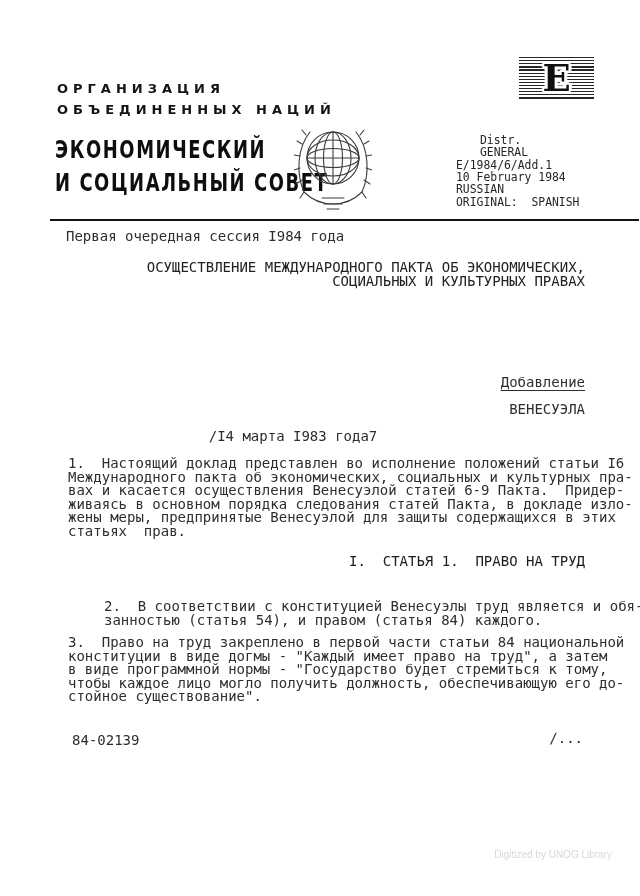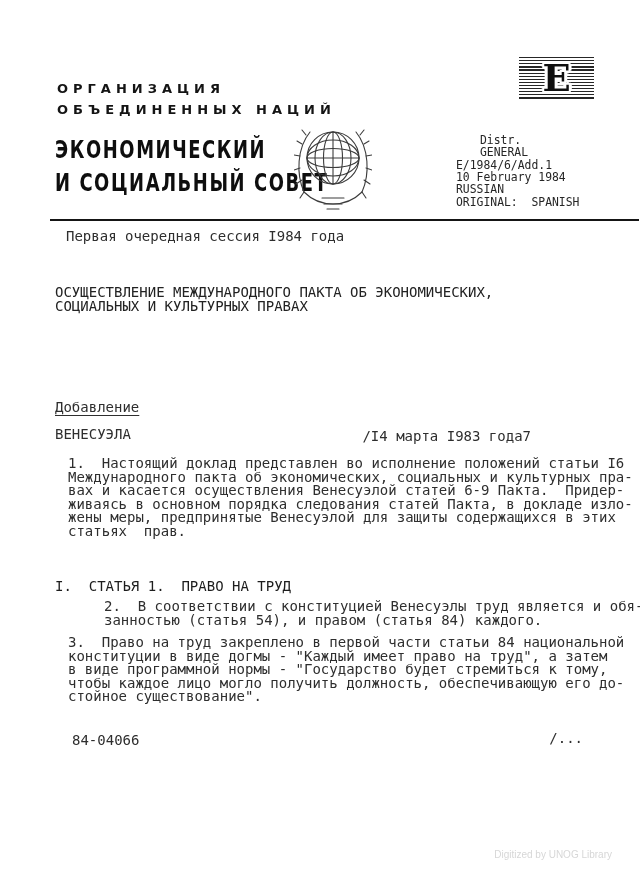--- a/index.html
+++ b/index.html
@@ -20,21 +20,21 @@
     color: #2e2e2e;
     white-space: pre;
   }
   .tw-sm {
     font-family: "DejaVu Sans Mono", "Liberation Mono", monospace;
     font-size: 11.4px;
     line-height: 12.2px;
     color: #262626;
     white-space: pre;
   }
-  .center { text-align: left; margin-top: 25px; }
+  .center { text-align: right; }
   .right  { text-align: right; }
   .u {
     text-decoration: underline;
     text-decoration-thickness: 1px;
     text-underline-offset: 2.5px;
   }
 
   
   .org-name {
     left: 57px; top: 78px;
@@ -88,21 +88,21 @@
     width: 589px; height: 2px;
     background: #151515;
   }
 
   
   .session   { left: 66px;  top: 230px; }
   .doc-title { left: 55px;  top: 261px; width: 530px; color: #222; }
   .mandate   { left: 65px;  top: 306px; line-height: 13.3px; }
   .addendum  { left: 55px;  top: 376px; width: 530px; }
   .country   { left: 55px;  top: 403px; width: 530px; }
-  .rep-date  { left: 55px;  top: 430px; width: 476px; }
+  .rep-date  { left: 55px;  top: 430px; width: 476px; text-align: center; }
   .para1     { left: 68px;  top: 457px; }
   .sec1      { left: 55px;  top: 555px; width: 530px; color: #1d1d1d; }
   .secA      { left: 55px;  top: 578px; width: 530px; }
   .para2     { left: 68px;  top: 600px; margin-left: 36px; }
   .para3     { left: 68px;  top: 636px; }
   .job-num   { left: 72px;  top: 734px; }
   .cont-mark { left: 55px;  top: 732px; width: 528px; }
 
   .watermark {
     right: 28px; top: 849px;
@@ -179,18 +179,18 @@
 
   <div class="abs tw para2">2.  В соответствии с конституцией Венесуэлы труд является и обя-
 занностью (статья 54), и правом (статья 84) каждого.</div>
 
   <div class="abs tw para3">3.  Право на труд закреплено в первой части статьи 84 национальной
 конституции в виде догмы - "Каждый имеет право на труд", а затем
 в виде программной нормы - "Государство будет стремиться к тому,
 чтобы каждое лицо могло получить должность, обеспечивающую его до-
 стойное существование".</div>
 
-  <div class="abs tw job-num">84-04066</div>
+  <div class="abs tw job-num">84-02139</div>
   <div class="abs tw right cont-mark">/...</div>
 
   <div class="abs watermark">Digitized by UNOG Library</div>
 
 </div>
 
 </body></html>

